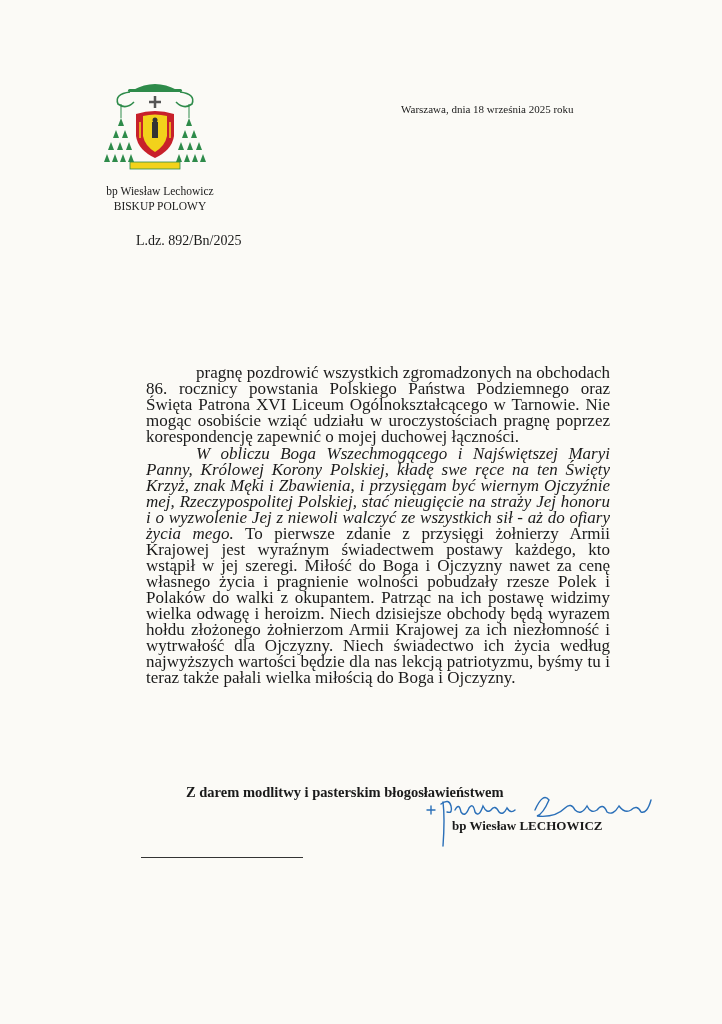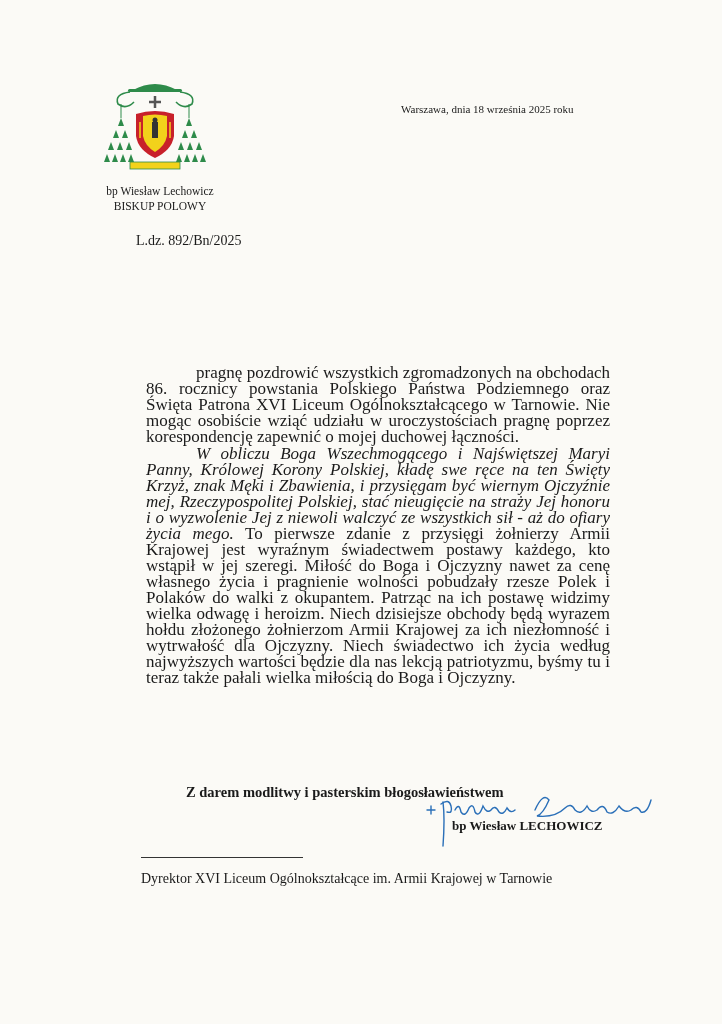--- a/index.html
+++ b/index.html
@@ -101,15 +101,14 @@
       <path d="M16 16 Q24 10 26 18 Q28 26 22 24"></path>
       <path d="M30 22 Q34 14 36 24 Q40 30 44 20 Q48 14 50 24 Q54 30 58 18 Q62 26 66 22 Q70 16 74 24 Q78 28 82 20 Q86 26 90 22"></path>
       <path d="M110 22 Q118 4 124 12 Q118 26 112 28 Q130 30 140 20 Q146 14 150 22 Q156 28 162 18 Q166 26 172 22 Q178 14 182 24 Q188 28 194 18 Q200 26 206 22 Q212 16 216 24 Q222 26 226 12"></path>
     </g>
   </svg>
   <div class="signer">bp Wiesław LECHOWICZ</div>
 
   <div class="divider"></div>
 
   <div class="recipient">
-    <div>Dyrektor XVI Liceum Ogólnokształcące im. Armii Krajowej w Tarnowie</div>
   </div>
 </div>
 
 </body></html>

